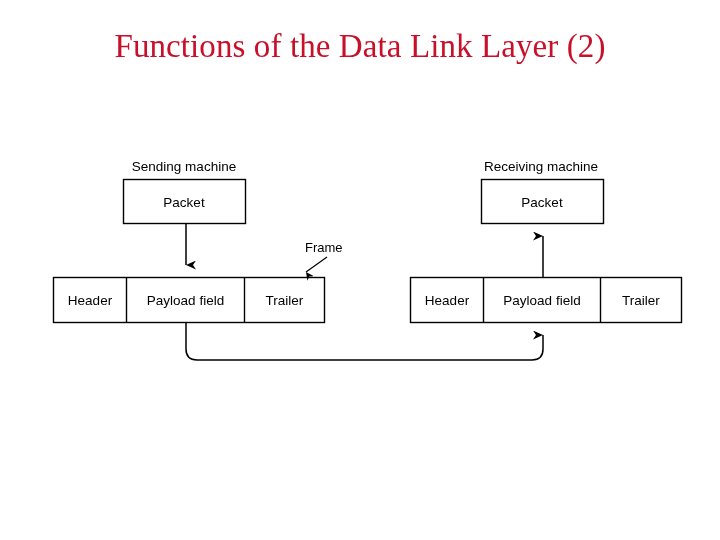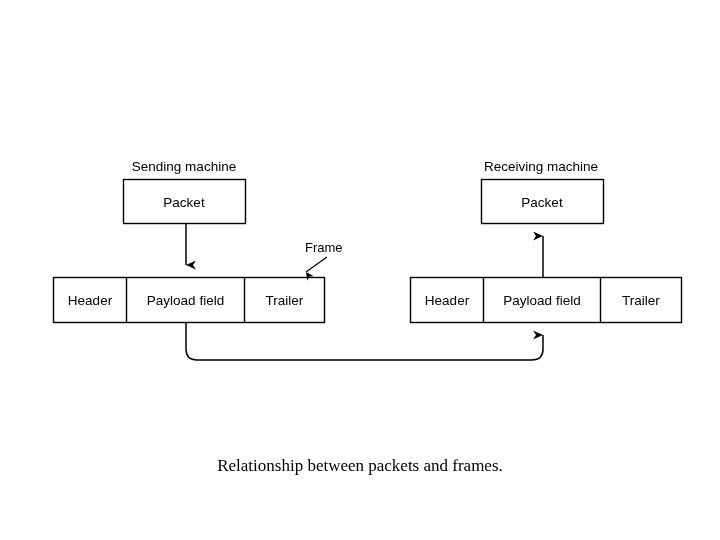--- a/index.html
+++ b/index.html
@@ -88,20 +88,21 @@
     font-size: 17px;
     line-height: 22px;
     white-space: nowrap;
   }
 </style>
 </head>
 <body>
 
 <div class="slide">
 
+  <div class="slide-title">Functions of the Data Link Layer (2)</div>
 
   <div class="diagram">
     <svg width="720" height="250" viewBox="0 0 720 250" xmlns="http://www.w3.org/2000/svg">
       <defs>
         <marker id="arrowDown" markerWidth="9" markerHeight="11" refX="4.5" refY="10" orient="auto" markerUnits="userSpaceOnUse">
           <path d="M0,0 L4.5,10 L9,0 L4.5,3 Z" fill="#000000"></path>
         </marker>
         <marker id="arrowUp" markerWidth="9" markerHeight="11" refX="4.5" refY="10" orient="auto" markerUnits="userSpaceOnUse">
           <path d="M0,0 L4.5,10 L9,0 L4.5,3 Z" fill="#000000"></path>
         </marker>
@@ -140,15 +141,14 @@
       <line class="dg-box" x1="600.5" y1="137.5" x2="600.5" y2="182.5"></line>
 
       <text class="dg-label" x="447" y="165" text-anchor="middle">Header</text>
       <text class="dg-label" x="542" y="165" text-anchor="middle">Payload field</text>
       <text class="dg-label" x="641" y="165" text-anchor="middle">Trailer</text>
 
       <path class="dg-line" d="M186,183 L186,209 Q186,220 197,220 L532,220 Q543,220 543,209 L543,195" marker-end="url(#arrowUp)"></path>
     </svg>
   </div>
 
-  <div class="caption">Relationship between packets and frames.</div>
 
 </div>
 
 </body></html>

